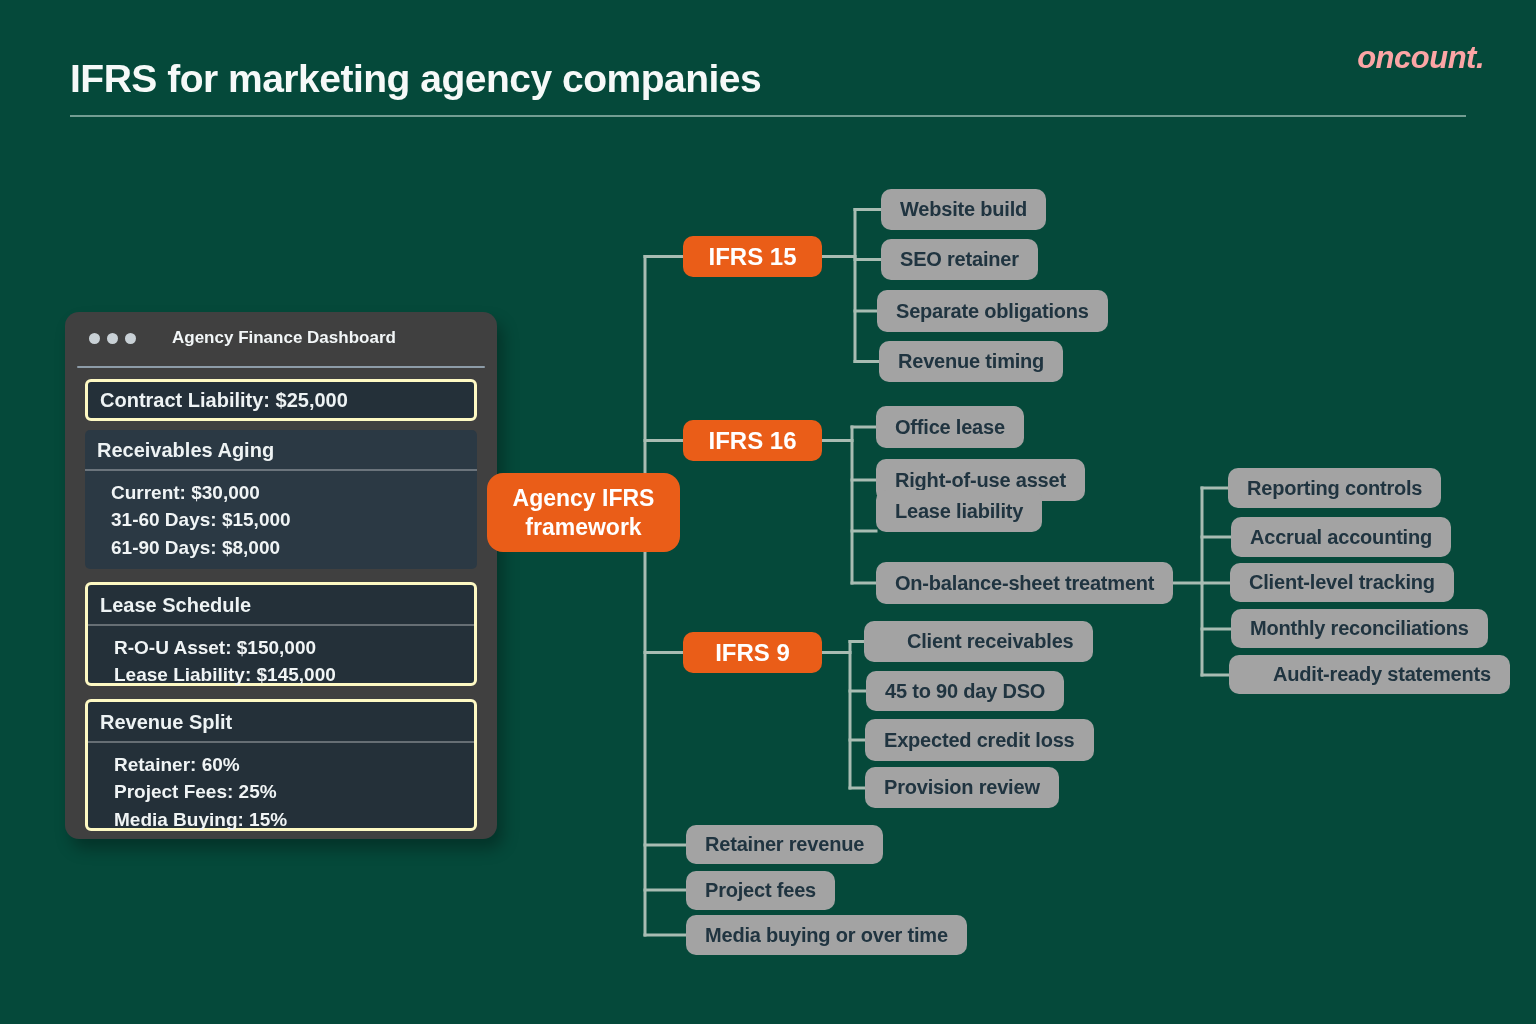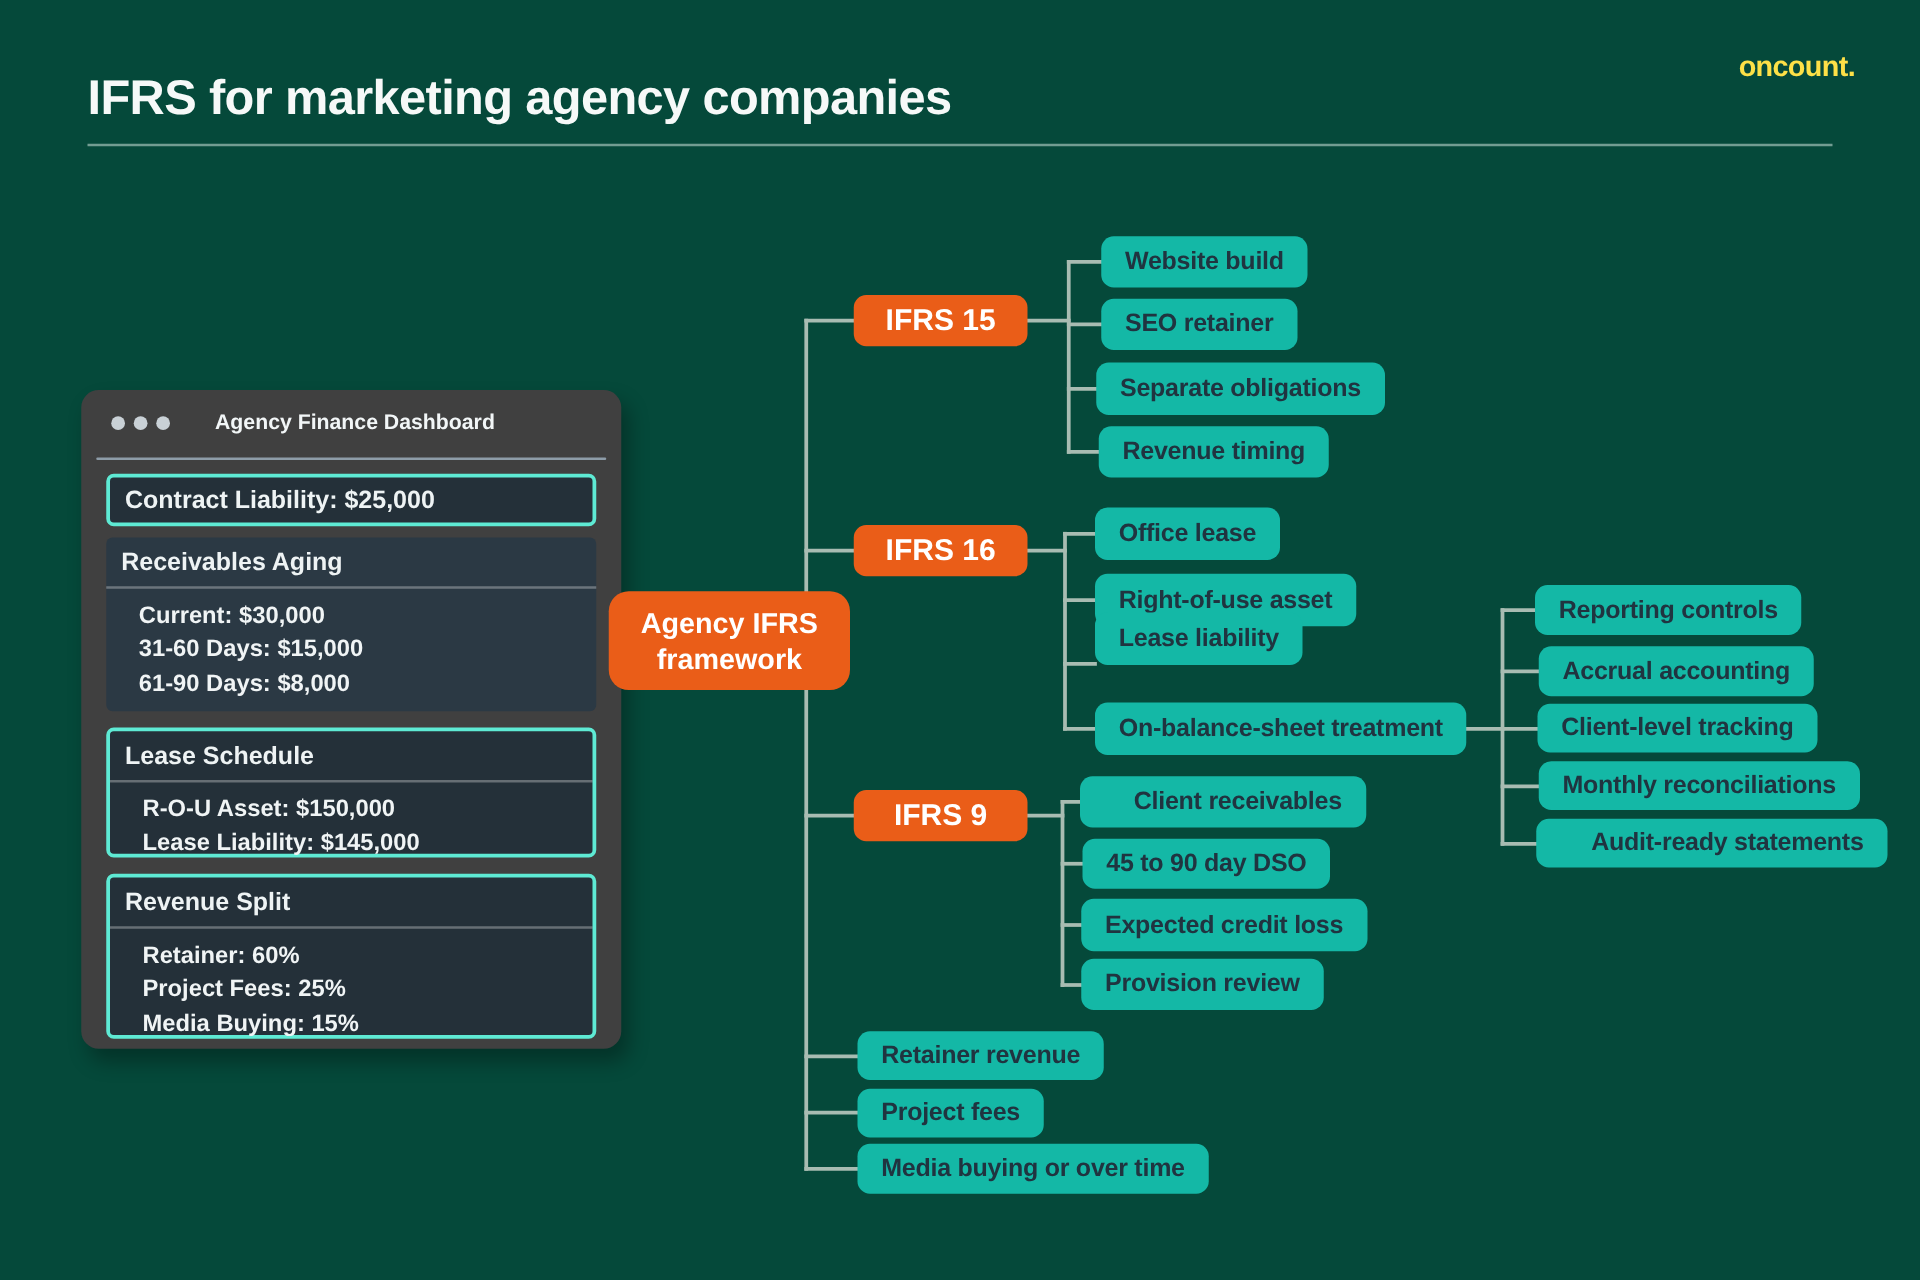--- a/index.html
+++ b/index.html
@@ -12,38 +12,38 @@
   .page-title{
     position:absolute;left:70px;top:57px;margin:0;
     font-size:39px;font-weight:bold;color:#f6f9f8;letter-spacing:-0.5px;
   }
   .title-rule{
     position:absolute;left:70px;top:115px;width:1396px;height:2px;
     background:rgba(205,226,218,0.55);
   }
   .logo{
     position:absolute;right:52px;top:40px;
-    font-size:23px;font-weight:bold;color:#fde047;letter-spacing:-0.5px;
+    font-size:31px;font-weight:bold;color:#fca5a5;letter-spacing:-0.5px;font-style:italic;
   }
   
   .connectors{position:absolute;left:0;top:0;z-index:1;}
   
   .panel{
     position:absolute;left:65px;top:312px;width:432px;height:527px;
     background:#404040;border-radius:14px;z-index:2;
     box-shadow:6px 10px 16px rgba(0,0,0,0.30);
     box-sizing:border-box;padding:0 20px;color:#eef3f4;
   }
   .panel-header{display:flex;align-items:center;height:44px;padding-top:4px;}
   .dots{display:flex;gap:7px;margin-left:4px;}
   .dot{width:11px;height:11px;border-radius:50%;background:#c9d1d6;}
   .panel-title{margin-left:36px;font-size:17px;font-weight:bold;color:#f2f6f7;}
   .panel-rule{height:2px;background:#8d9ca8;border-radius:1px;margin:6px -8px 0 -8px;}
   .pcard{box-sizing:border-box;border-radius:6px;}
-  .pcard.bordered{border:3px solid #5eead4;background:#243039;}
+  .pcard.bordered{border:3px solid #fef9c3;background:#243039;}
   .pcard.plain{background:#2b3944;border-radius:5px;}
   .card-contract{margin-top:11px;height:42px;display:flex;align-items:center;padding-left:12px;
     font-size:20px;font-weight:bold;}
   .card-receivables{margin-top:9px;height:139px;}
   .card-lease{margin-top:13px;height:104px;}
   .card-revenue{margin-top:13px;height:132px;}
   .pcard-head{font-size:20px;font-weight:bold;padding:9px 0 7px 12px;}
   .pcard-rule{height:1.5px;background:rgba(255,255,255,0.30);}
   .pcard-rows{padding:8px 0 0 26px;}
   .pcard-row{font-size:19px;font-weight:bold;line-height:27.5px;color:#f0f4f5;}
@@ -53,21 +53,21 @@
     left:487px;top:473px;width:193px;height:79px;background:#ea5d18;border-radius:16px;
     color:#ffffff;font-size:23px;font-weight:bold;text-align:center;line-height:1.22;
     padding:12px 20px;box-sizing:border-box;
   }
   .branch-node{
     width:139px;height:41px;background:#ea5d18;border-radius:10px;
     color:#ffffff;font-size:24px;font-weight:bold;
   }
   .leaf{
     position:absolute;display:inline-flex;align-items:center;z-index:3;
-    background:#14b8a6;border-radius:10px;padding:0 19px;white-space:nowrap;
+    background:#a3a3a3;border-radius:10px;padding:0 19px;white-space:nowrap;
     color:#203440;font-size:20px;font-weight:bold;letter-spacing:-0.2px;
   }
 </style>
 </head>
 <body>
 
 <div class="canvas">
 
   <svg class="connectors" width="1536" height="1024" viewBox="0 0 1536 1024">
     <g stroke="#a8bcb2" stroke-width="3" fill="none" stroke-linecap="square">

